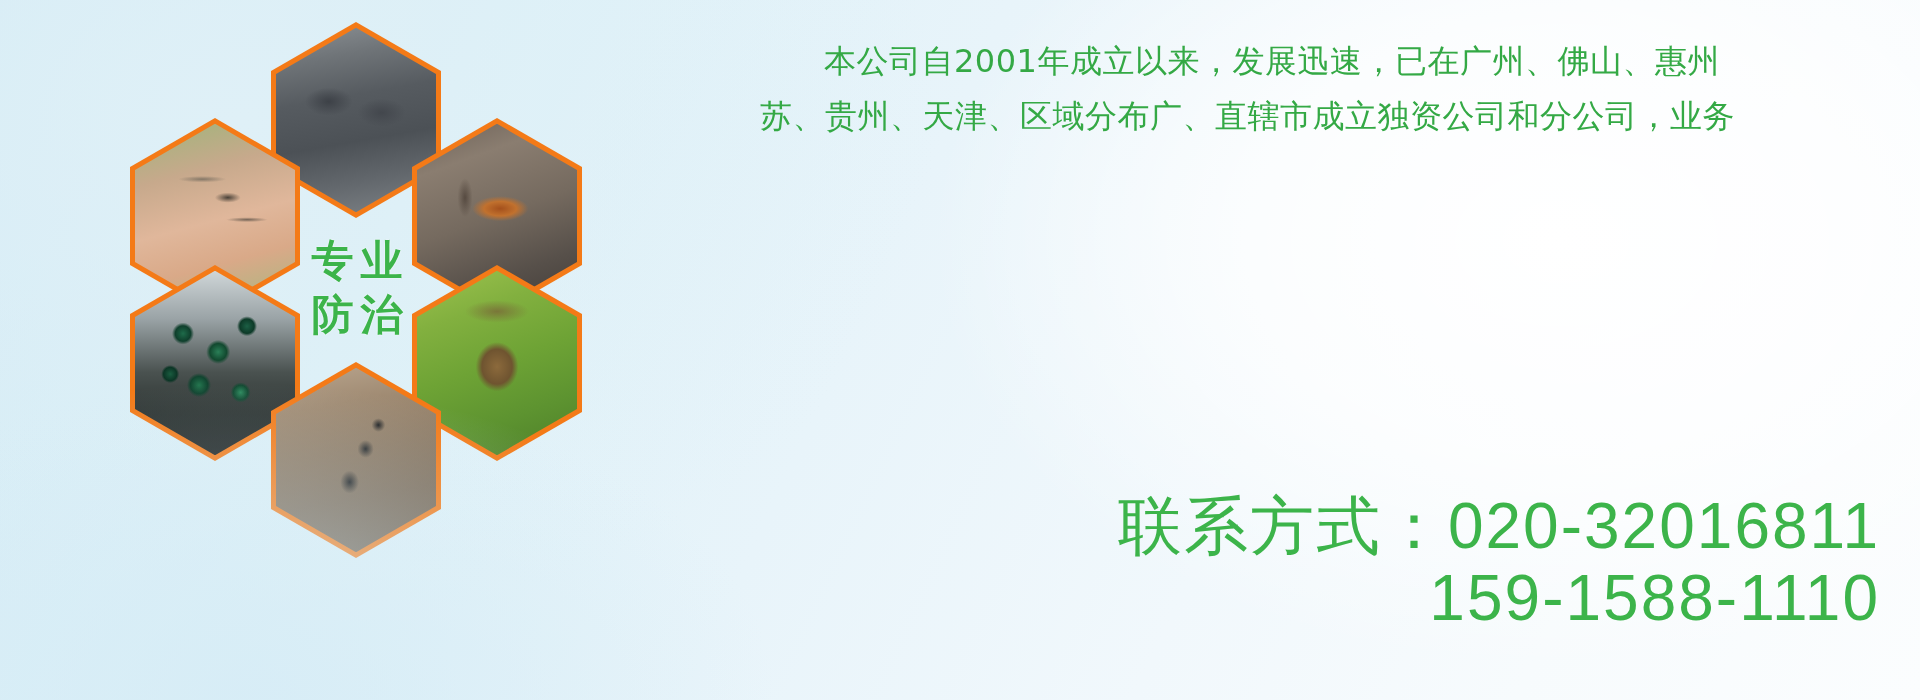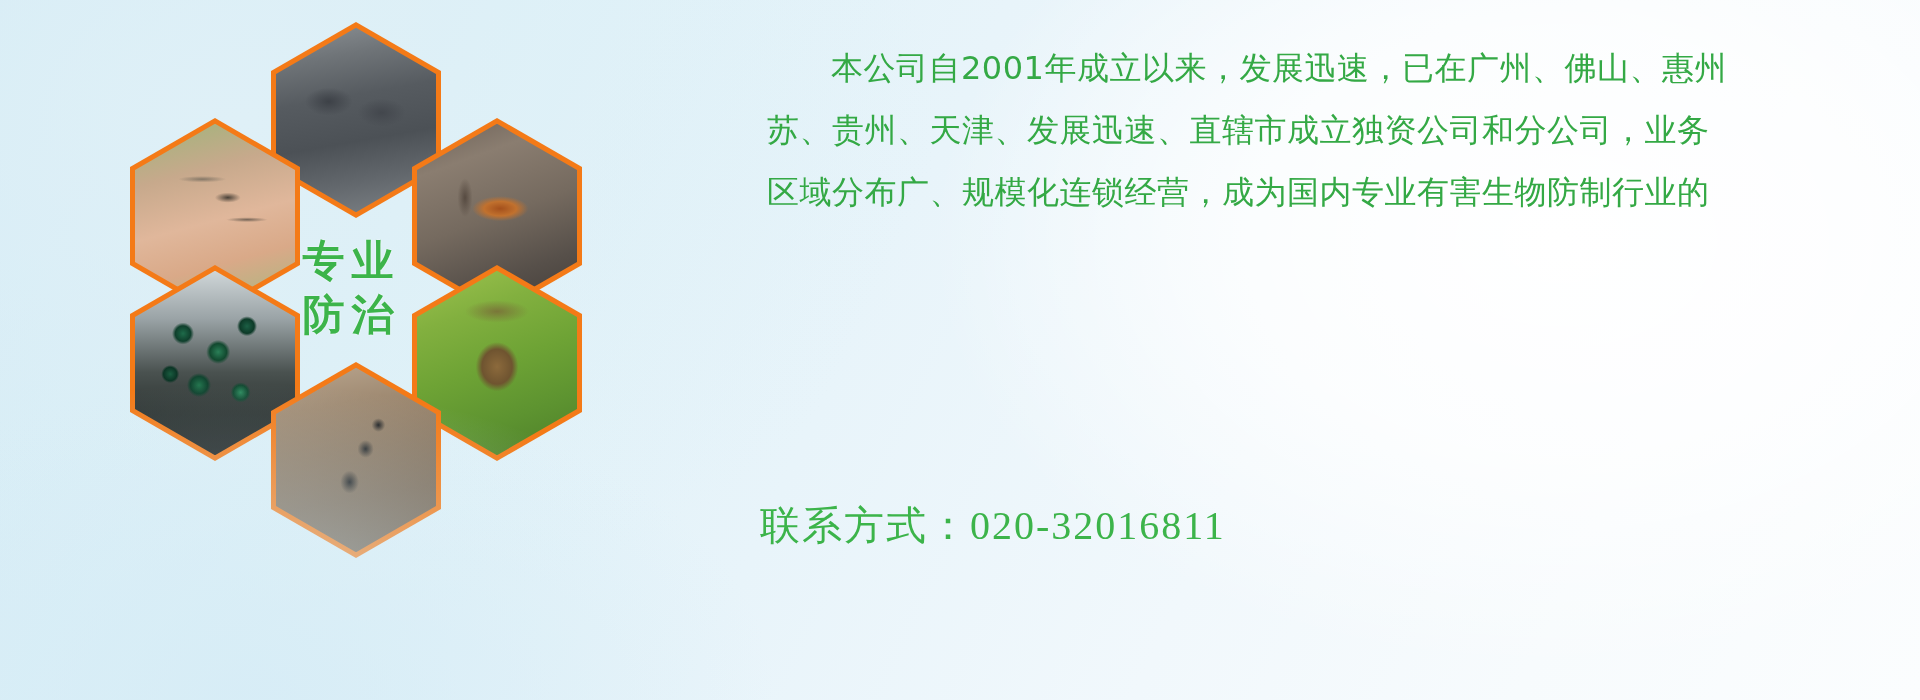--- a/index.html
+++ b/index.html
@@ -54,21 +54,21 @@
     background-size: cover;
   }
 
   
   .hex-top      { left: 176px; top: 12px; }
   .hex-left     { left: 35px;  top: 108px; }
   .hex-right    { left: 317px; top: 108px; }
   .hex-bl       { left: 35px;  top: 255px; }
   .hex-br       { left: 317px; top: 255px; }
   .hex-bottom   { left: 176px; top: 352px; }
-  .hex-center   { left: 168px; top: 180px; background: transparent; text-decoration: underline; }
+  .hex-center   { left: 177px; top: 180px; background: transparent; text-decoration: underline; }
 
   
   .ph-mosquito {
     background-image:
       radial-gradient(ellipse 18px 7px at 58% 40%, #4a4138 0%, rgba(74,65,56,0) 72%),
       radial-gradient(ellipse 30px 4px at 42% 30%, rgba(120,110,96,0.85) 0%, rgba(120,110,96,0) 80%),
       radial-gradient(ellipse 26px 3px at 70% 52%, rgba(90,80,70,0.8) 0%, rgba(90,80,70,0) 80%),
       linear-gradient(165deg, #9fb57a 0%, #c7a98c 28%, #e0b79b 52%, #d9a988 72%, #a5b97f 100%);
   }
   .ph-rats {
@@ -128,43 +128,44 @@
     text-shadow: 0 0 2px rgba(255,255,255,0.9);
   }
 
   
   .copy {
     position: absolute;
     left: 760px; top: 34px;
     width: 1110px;
   }
   .copy p {
-    margin: 7px;
+    margin: 0;
     color: #34a945;
     font-size: 32px;
     line-height: 55px;
     letter-spacing: 0.5px;
     text-indent: 64px;
     font-family: "DejaVu Sans", "Liberation Sans", sans-serif;
     white-space: nowrap;
   }
   .copy p.l2, .copy p.l3, .copy p.l4, .copy p.l5 { text-indent: 0; }
 
   .contact {
     position: absolute;
     left: 760px; top: 490px;
     width: 1120px;
   }
   .contact .line {
     color: #3cb44a;
-    font-size: 40px;
+    font-size: 64px;
     line-height: 72px;
     letter-spacing: 2px;
-    font-family: Liberation Serif, serif;
+    font-family: Liberation Sans, sans-serif;
     white-space: nowrap;
+    text-align: right;
   }
   .contact .line2 { padding-left: 162px; }
 </style>
 </head>
 <body>
 
 <div id="banner">
 
   <div class="honeycomb">
 
@@ -208,21 +209,21 @@
       <div class="center-text">
         <span>专业</span>
         <span>防治</span>
       </div>
     </div>
 
   </div>
 
   <div class="copy">
     <p class="l1">本公司自2001年成立以来，发展迅速，已在广州、佛山、惠州</p>
-    <p class="l3">苏、贵州、天津、发展迅速、直辖市成立独资公司和分公司，业务</p>
-    <p class="l4">区域分布广、规模化连锁经营，成为国内专业有害生物防制行业的</p>
+    <p class="l3">苏、贵州、天津、区域分布广、直辖市成立独资公司和分公司，业务</p>
   </div>
 
   <div class="contact">
     <div class="line line1">联系方式：020-32016811</div>
+    <div class="line line2">159-1588-1110</div>
   </div>
 
 </div>
 
 </body></html>

